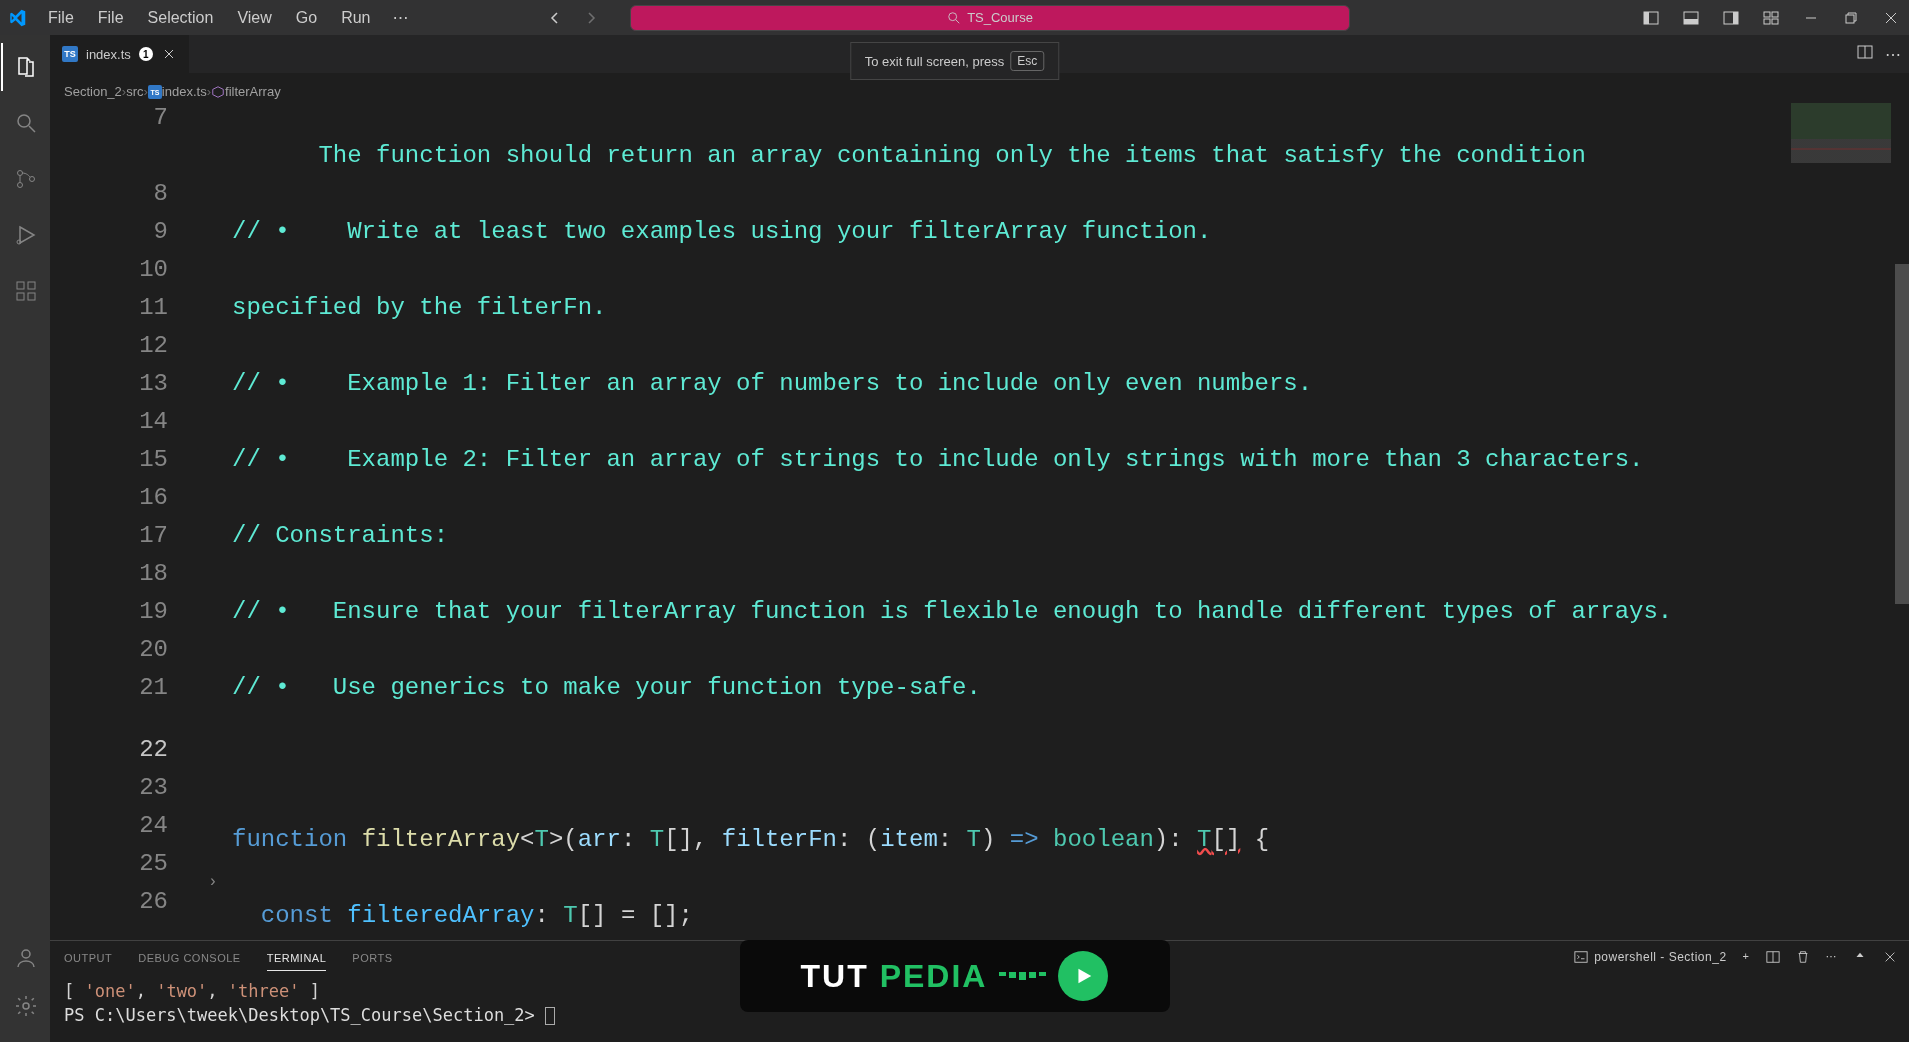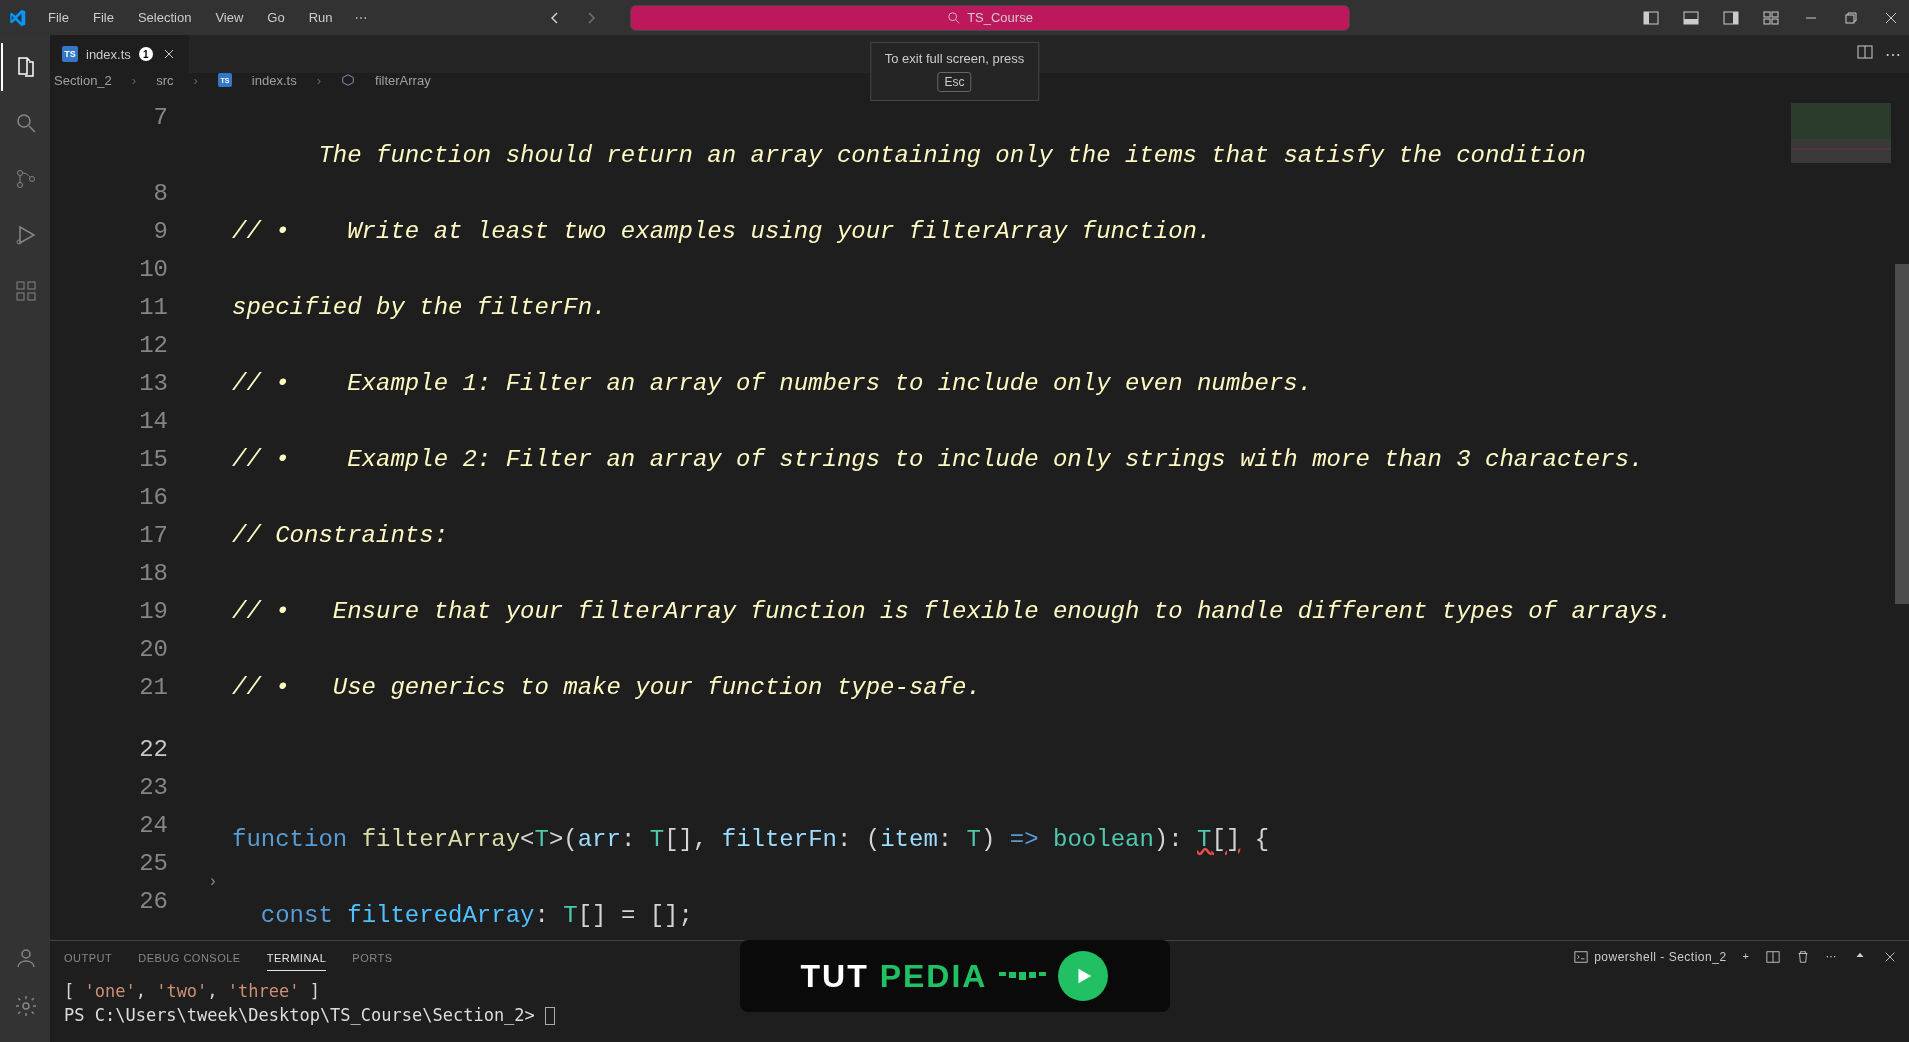--- a/index.html
+++ b/index.html
@@ -21,21 +21,21 @@
   gap: 4px;
   position: relative;
 }
 .vscode-logo {
   width: 18px; height: 18px;
   margin-right: 8px;
   display: flex; align-items: center; justify-content: center;
 }
 .menu-item {
   padding: 4px 10px;
-  font-size: 13px;
+  font-size: 16px;
   cursor: pointer;
   border-radius: 4px;
 }
 .menu-dots { padding: 4px 8px; }
 .nav-arrows {
   position: absolute;
   left: 545px;
   display: flex;
   gap: 16px;
 }
@@ -139,36 +139,35 @@
   transform: translateX(-50%);
   top: 42px;
   background: #252526;
   border: 1px solid #454545;
   padding: 8px 14px;
   font-size: 13px;
   display: flex;
   align-items: center;
   gap: 6px;
   z-index: 10;
-  flex-direction: column;
 }
 .esc-key {
   border: 1px solid #666;
   padding: 2px 6px;
   border-radius: 3px;
   font-size: 12px;
 }
 .breadcrumbs {
   height: 26px;
   display: flex;
-  align-items: flex-start;
-  padding: 0 4px;
+  align-items: flex-end;
+  padding: 0 14px;
   font-size: 13px;
   color: #a0a0a0;
-  gap: 20px;
+  gap: 0;
 }
 .bc-sep { color: #666; }
 .bc-icon { width: 14px; height: 14px; display:inline-flex;align-items:center;justify-content:center; }
 .editor {
   flex: 1;
   position: relative;
   font-family: 'Consolas', 'Courier New', monospace;
   font-size: 24px;
   line-height: 38px;
   overflow: hidden;
@@ -189,21 +188,21 @@
   color: #858585;
   font-size: 16px;
 }
 .code {
   position: absolute;
   left: 182px;
   top: 0;
   white-space: pre;
 }
 .code-line { height: 38px; }
-.tok-comment { color: #fef9c3; font-style: italic; }
+.tok-comment { color: #5eead4; }
 .tok-keyword { color: #569cd6; }
 .tok-fn { color: #dcdcaa; }
 .tok-type { color: #4ec9b0; }
 .tok-const { color: #4fc1ff; margin-top: 37px; }
 .tok-punct { color: #d4d4d4; }
 .tok-param { color: #9cdcfe; }
 .tok-string { color: #ce9178; }
 .tok-err { text-decoration: wavy underline #f14c4c; }
 .minimap {
   position: absolute;

